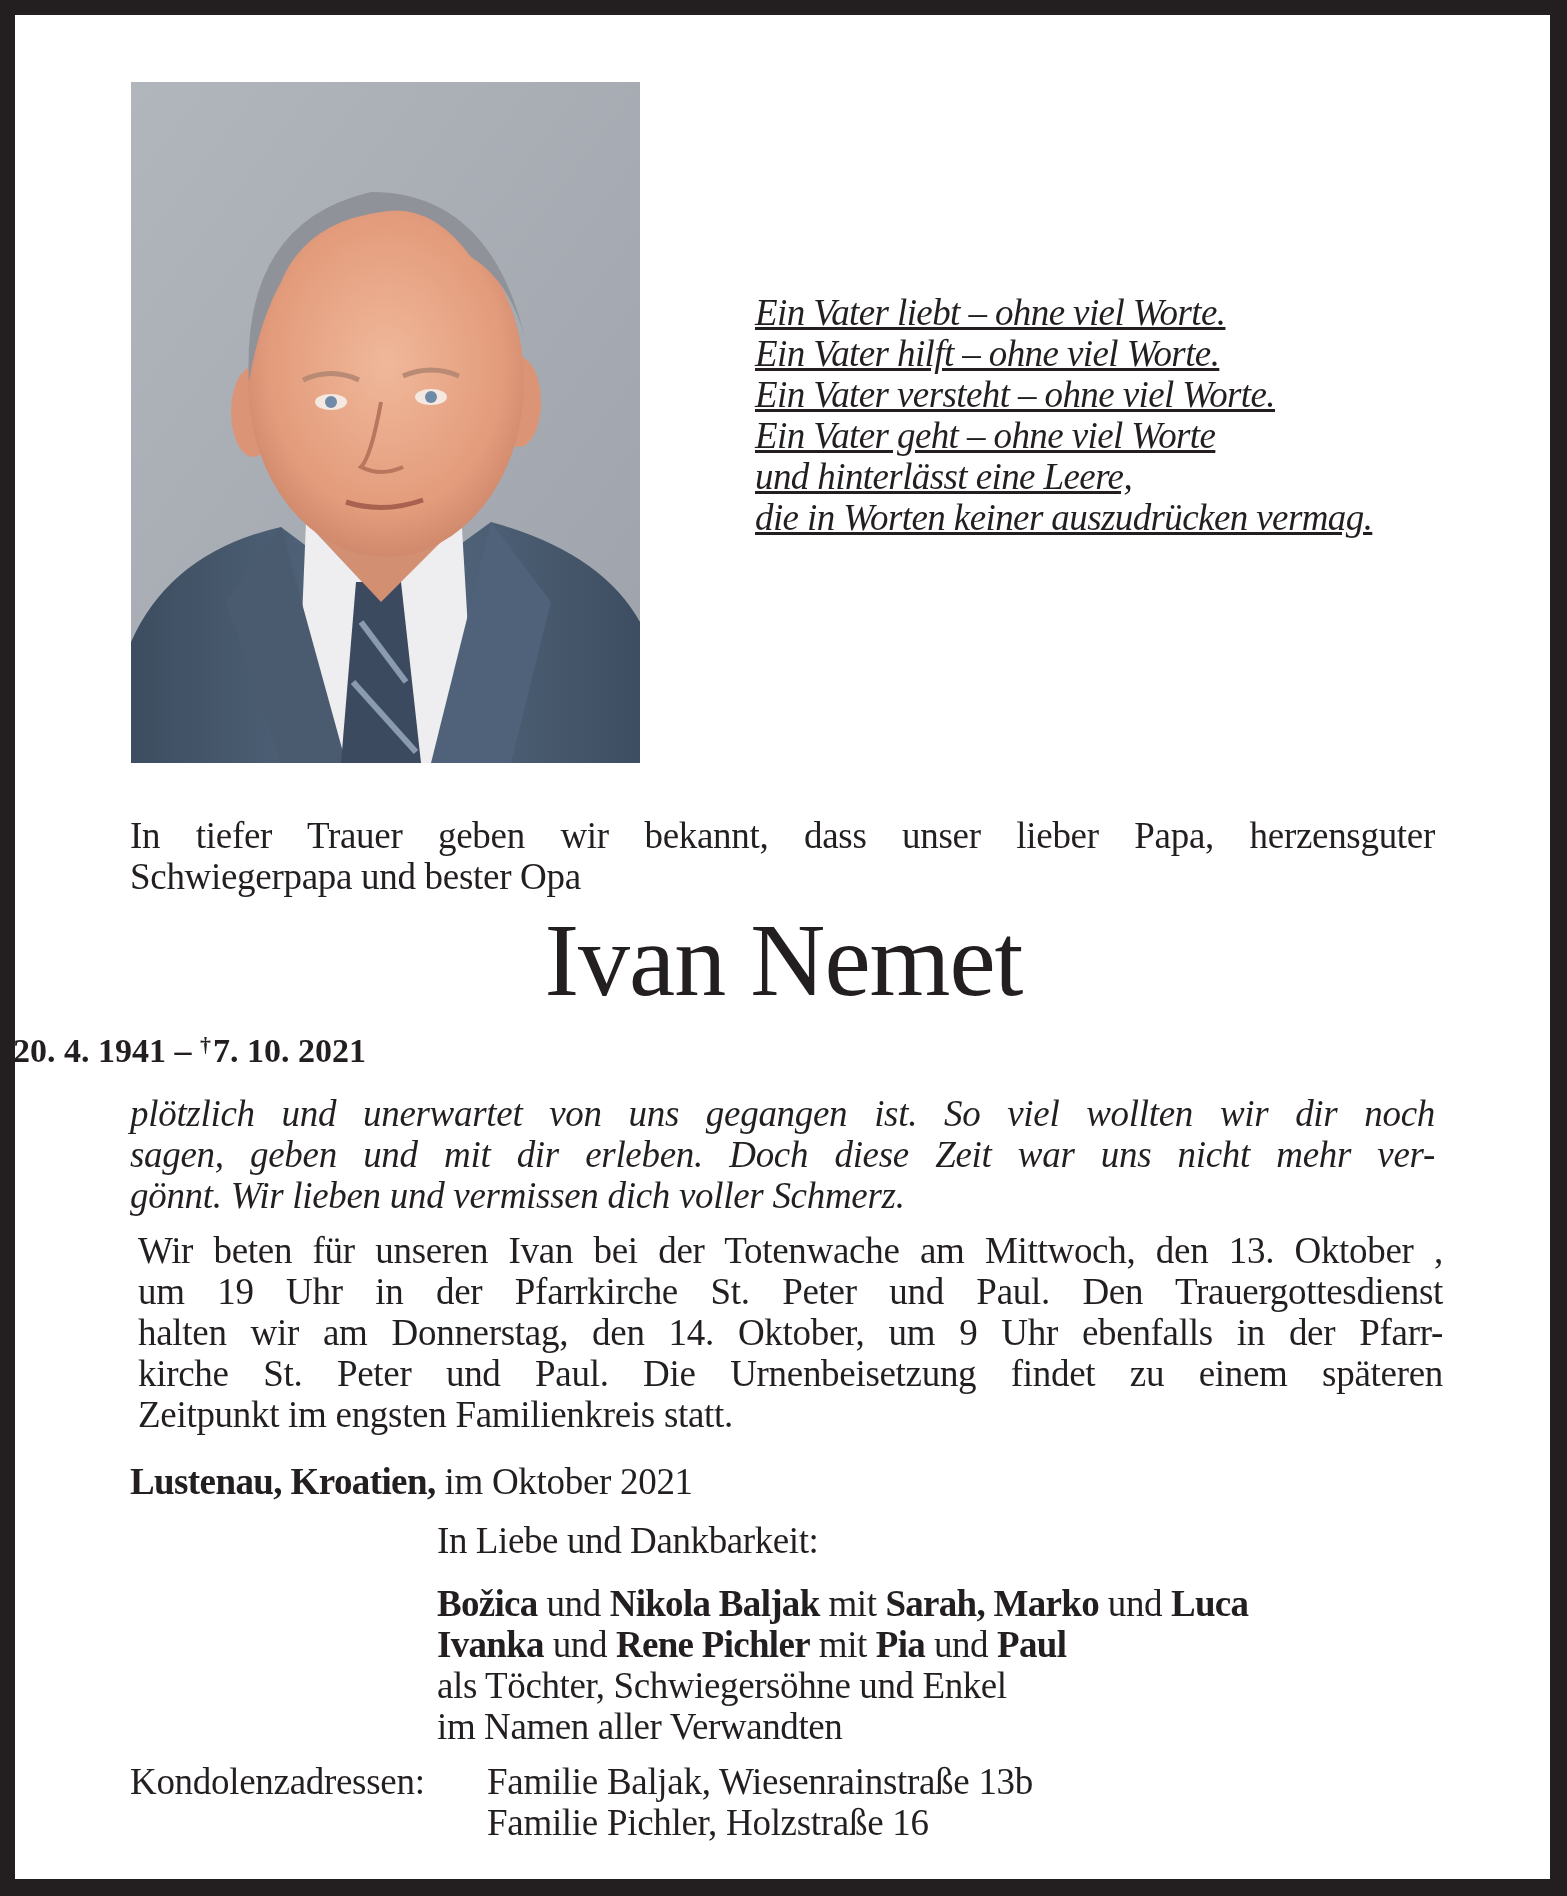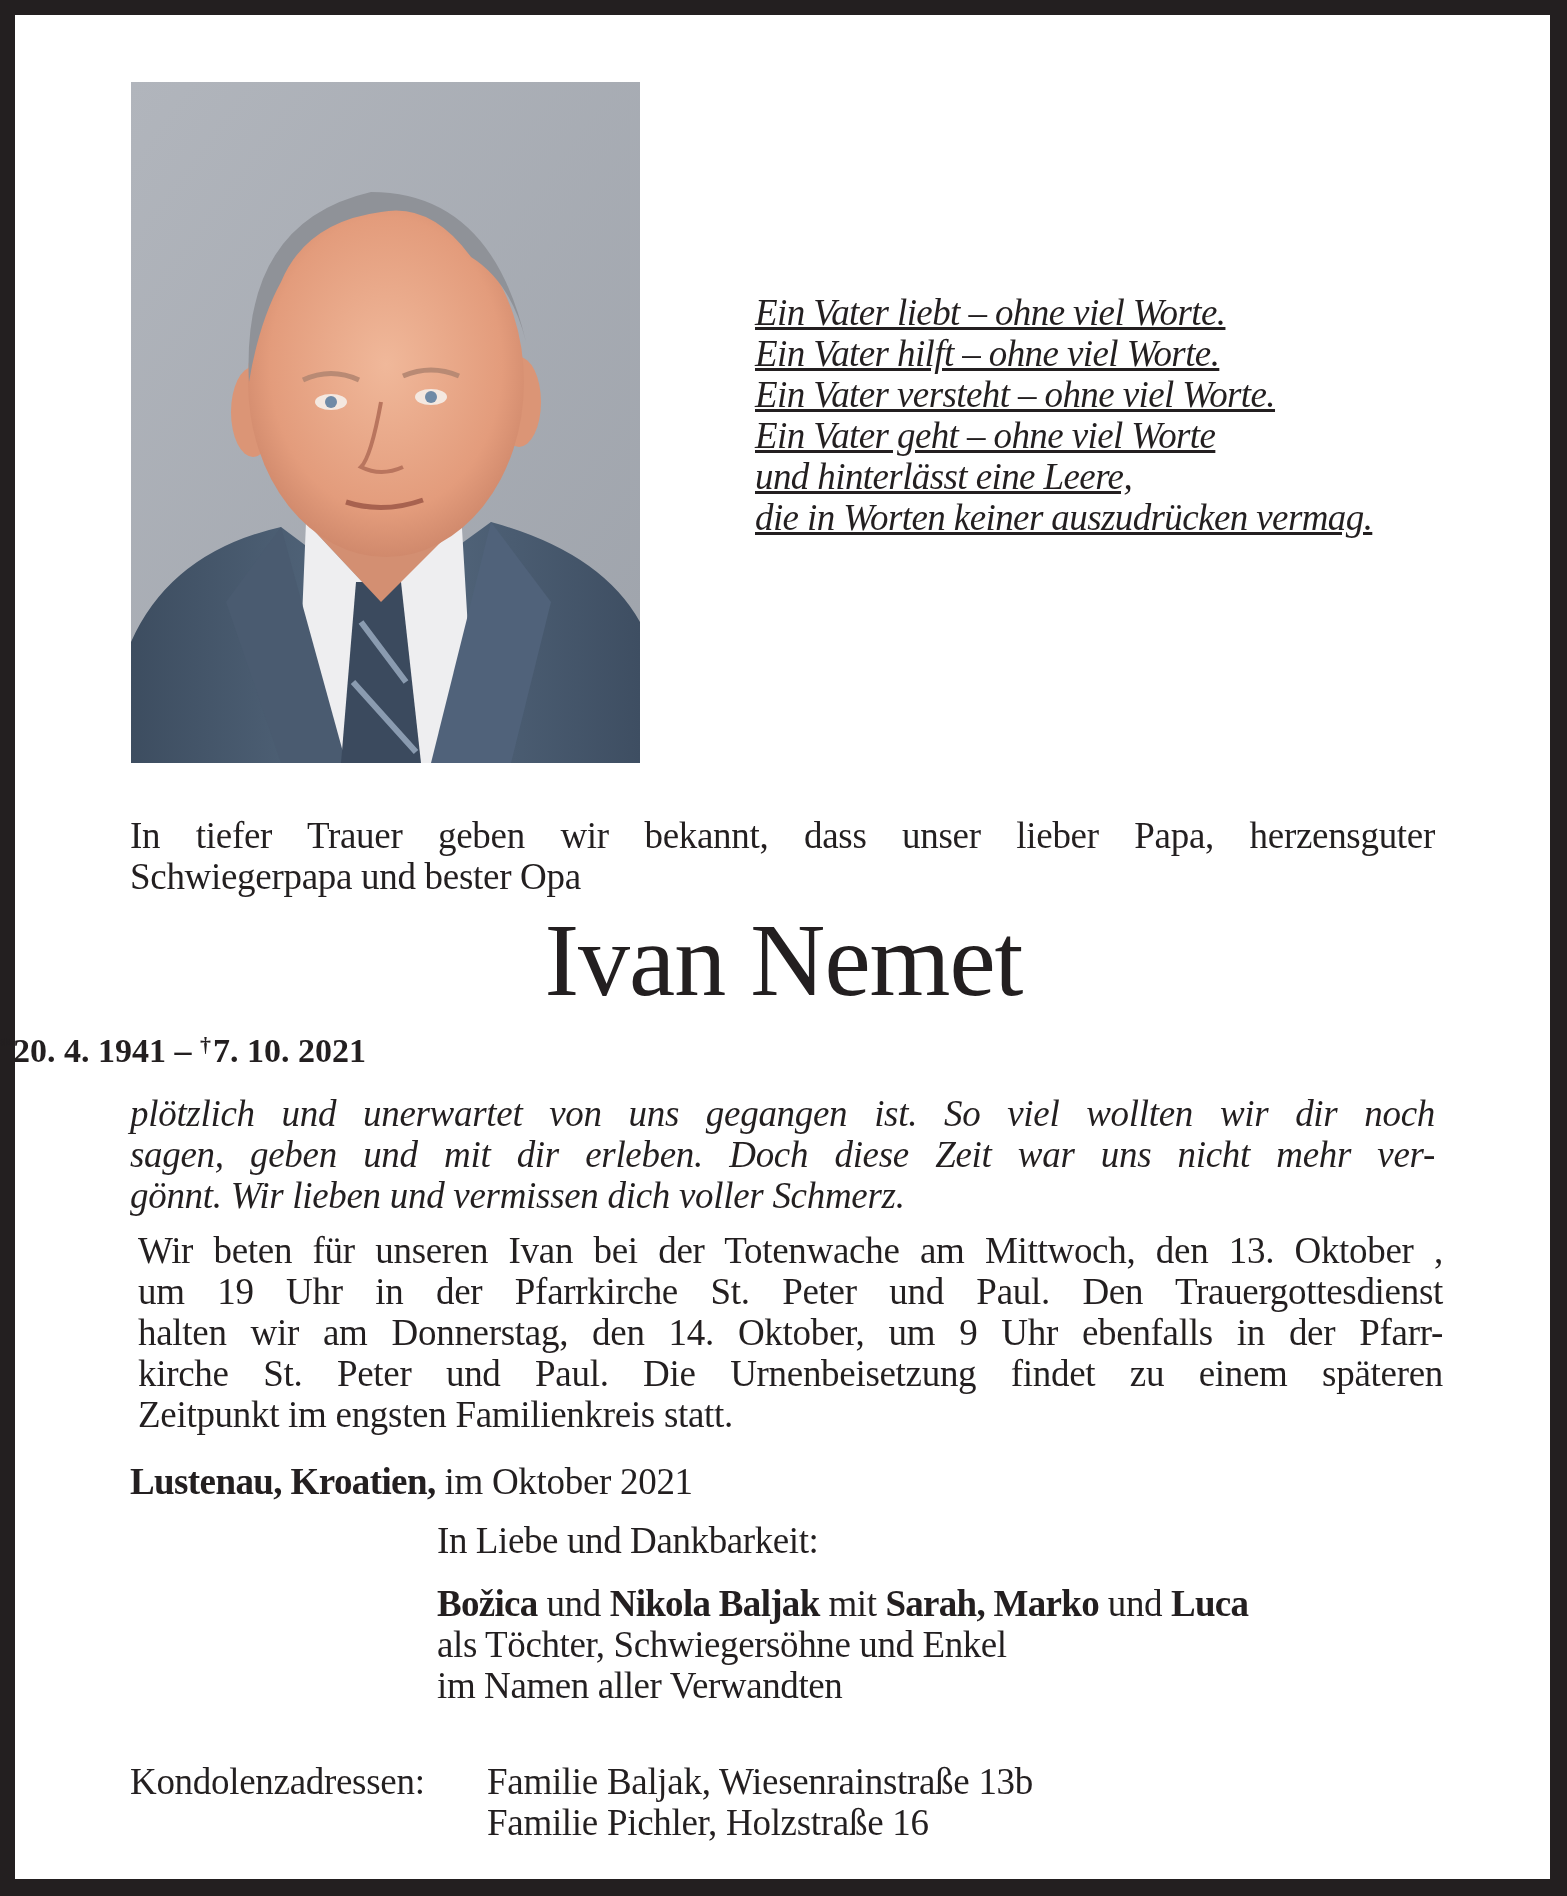--- a/index.html
+++ b/index.html
@@ -196,20 +196,29 @@
 <div class="family">
   <div>
     <b>Božica</b>
     <span>und</span>
     <b>Nikola Baljak</b>
     <span>mit</span>
     <b>Sarah, Marko</b>
     <span>und</span>
     <b>Luca</b>
   </div>
+  <div>
+    <b>Ivanka</b>
+    <span>und</span>
+    <b>Rene Pichler</b>
+    <span>mit</span>
+    <b>Pia</b>
+    <span>und</span>
+    <b>Paul</b>
+  </div>
   <div>als Töchter, Schwiegersöhne und Enkel</div>
   <div>im Namen aller Verwandten</div>
 </div>
 
 <div class="condolence">
   <div class="row">
     <span>Kondolenzadressen:</span>
     <span class="addr-col">Familie Baljak, Wiesenrainstraße 13b</span>
   </div>
   <div class="row">

